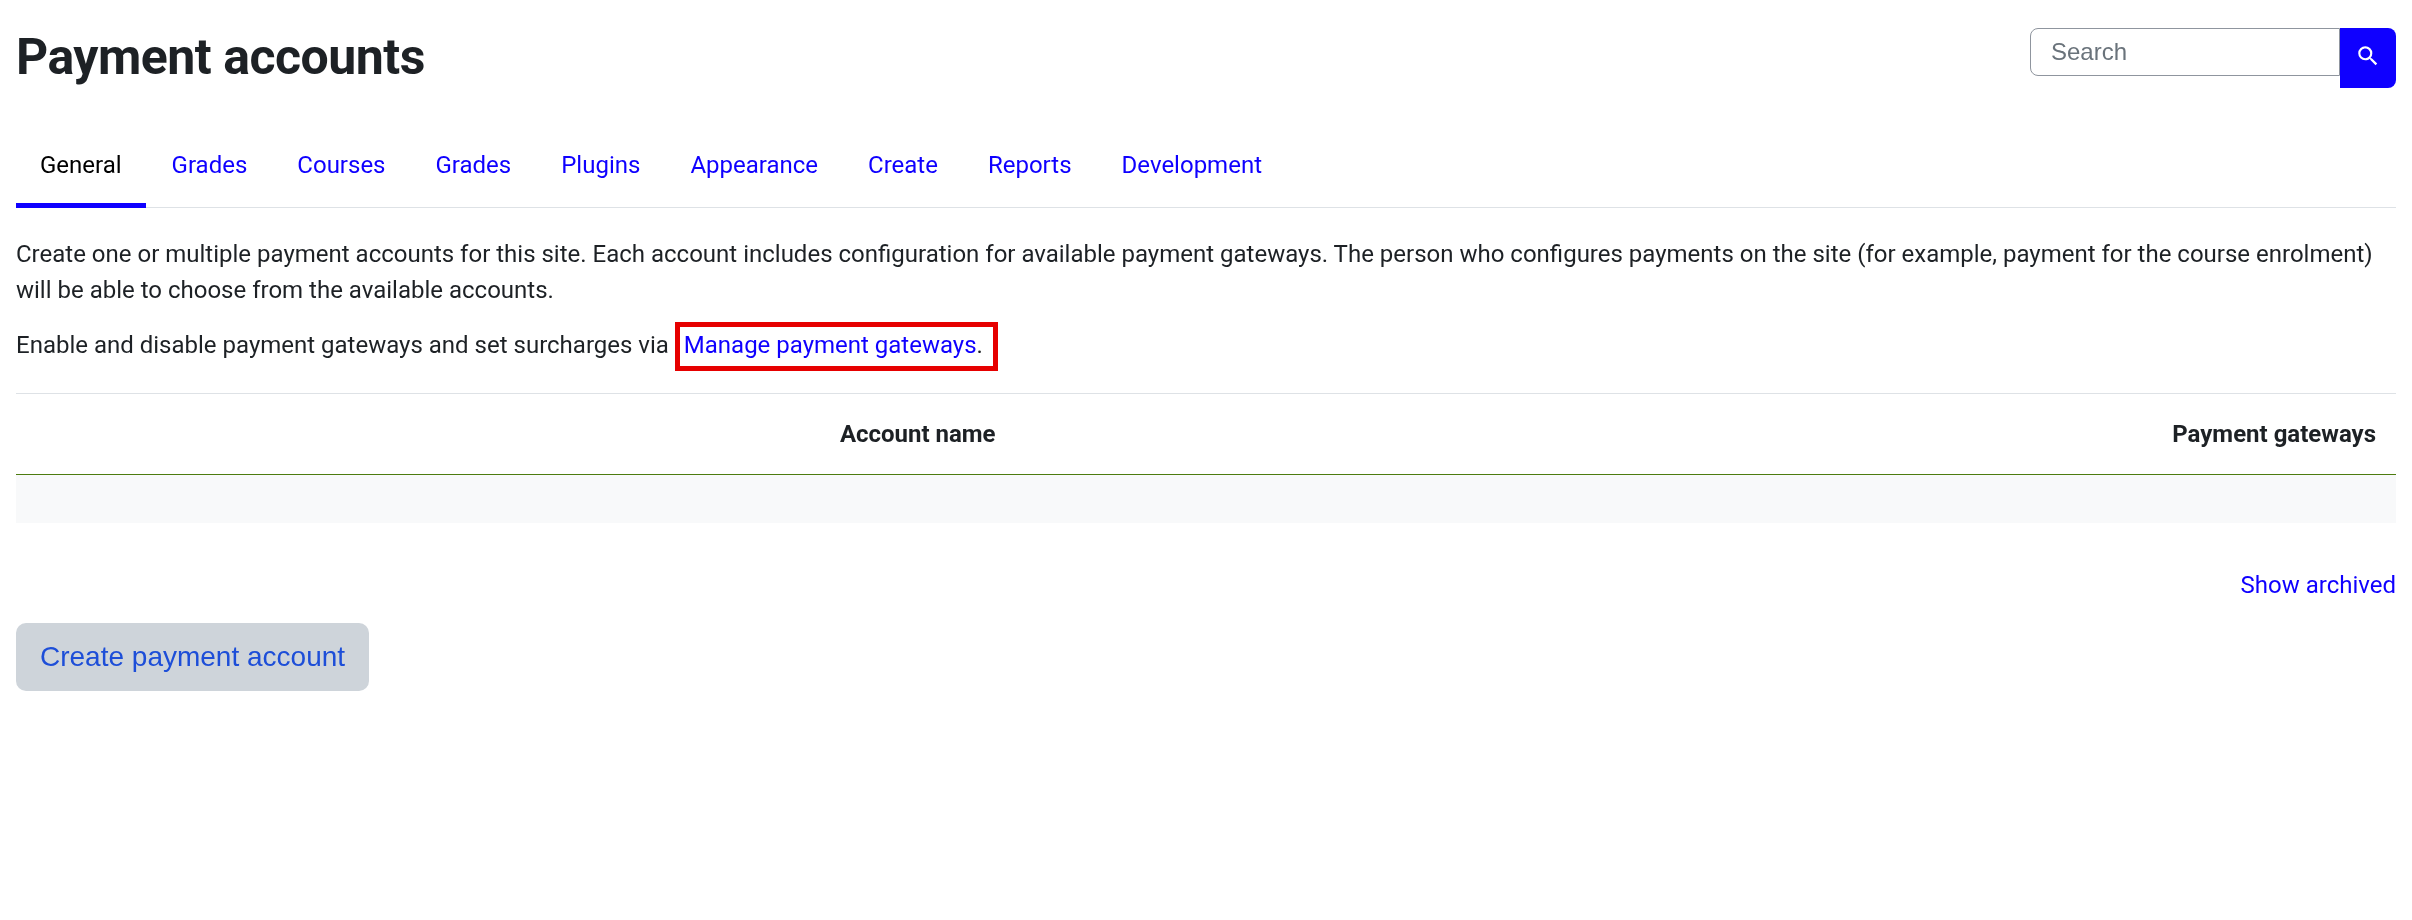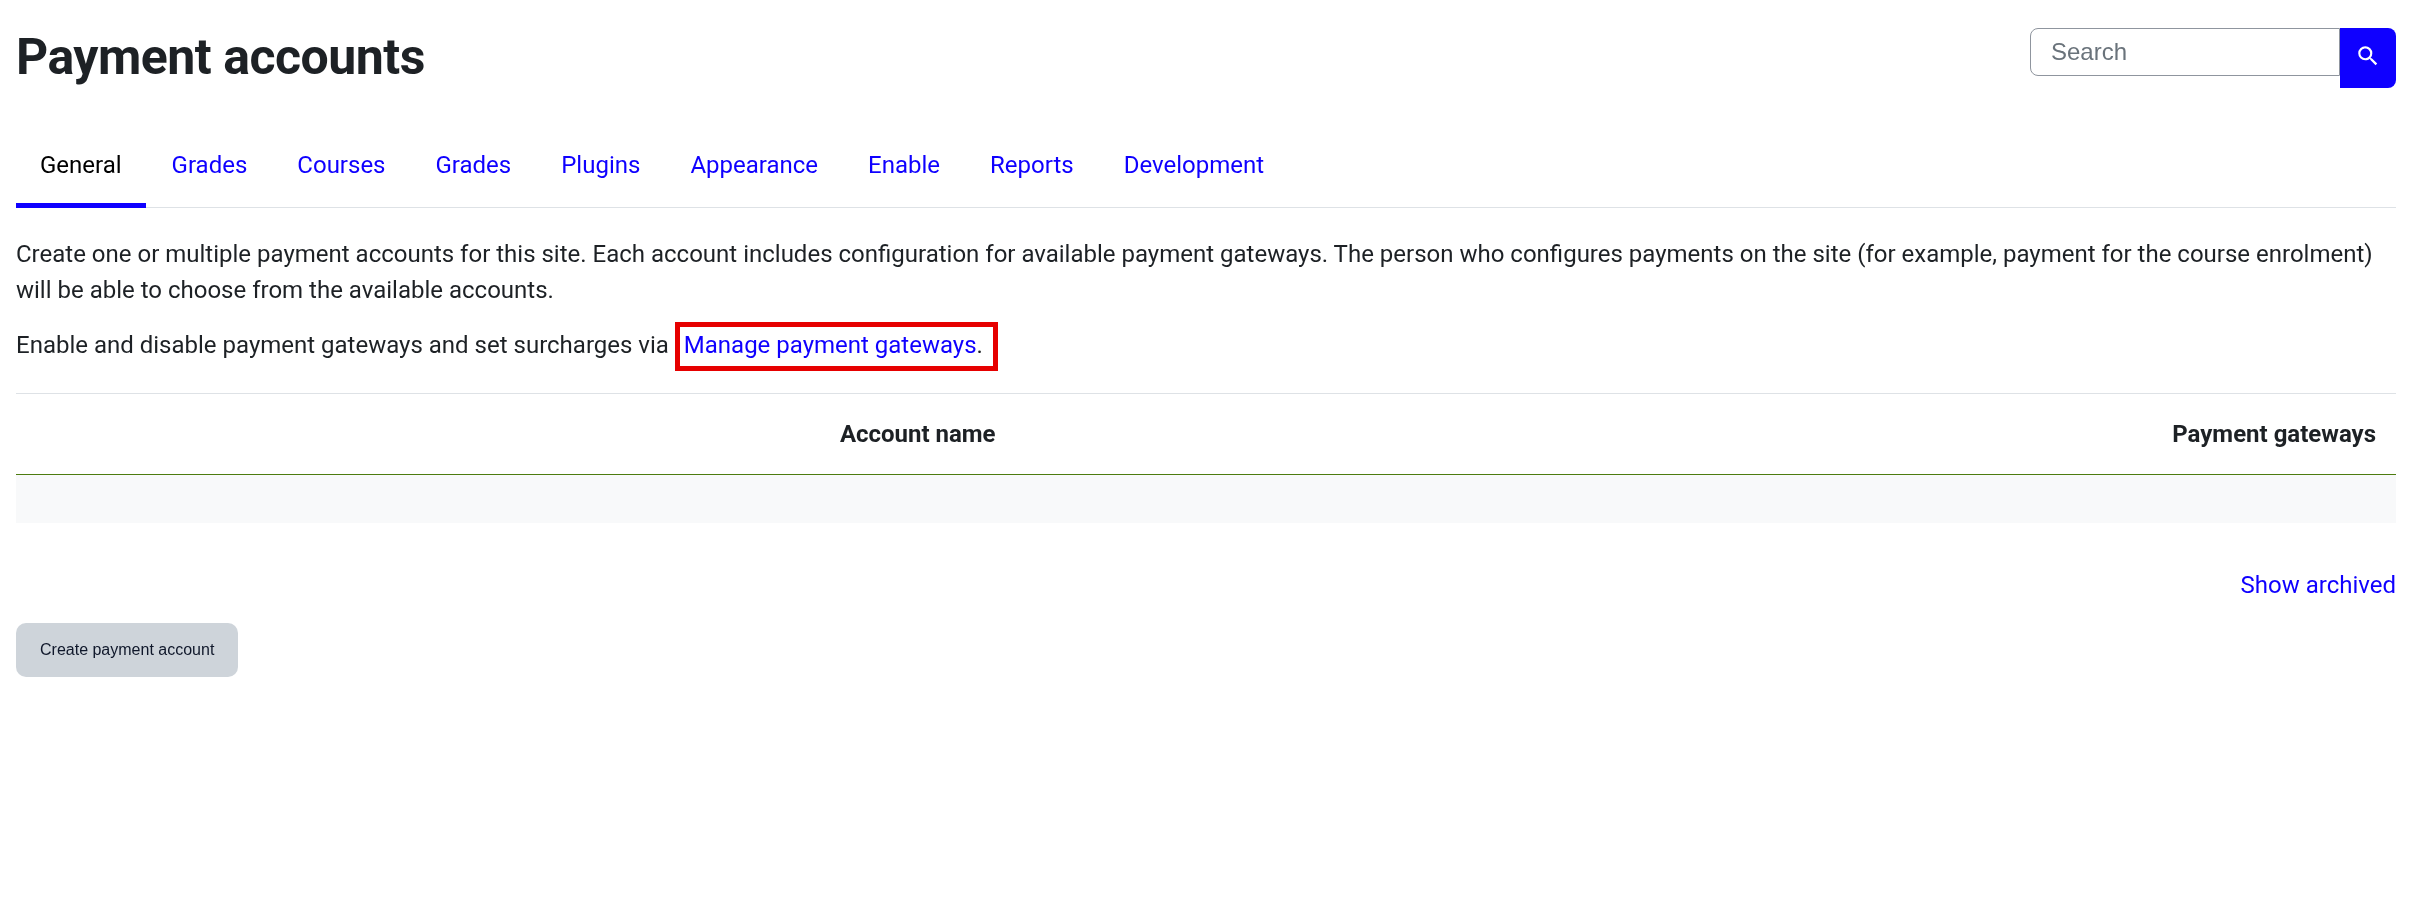--- a/index.html
+++ b/index.html
@@ -119,22 +119,22 @@
   .show-archived {
     color: #0f00ff;
     font-size: 24px;
     cursor: pointer;
   }
   .create-btn {
     background: #ced4da;
     border: none;
     border-radius: 10px;
     padding: 18px 24px;
-    font-size: 16px;
-    color: #0f172a;
+    font-size: 28px;
+    color: #1d4ed8;
     cursor: pointer;
   }
 </style>
 </head>
 <body>
 
 
 
 <div class="header-row">
   <h1>Payment accounts</h1>
@@ -150,21 +150,21 @@
   </div>
 </div>
 
 <div class="tabs">
   <div class="tab active">General</div>
   <div class="tab">Grades</div>
   <div class="tab">Courses</div>
   <div class="tab">Grades</div>
   <div class="tab">Plugins</div>
   <div class="tab">Appearance</div>
-  <div class="tab">Enable</div>
+  <div class="tab">Create</div>
   <div class="tab">Reports</div>
   <div class="tab">Development</div>
 </div>
 
 <p class="desc">Create one or multiple payment accounts for this site. Each account includes configuration for available payment gateways. The person who configures payments on the site (for example, payment for the course enrolment) will be able to choose from the available accounts.</p>
 
 <p class="desc2">
   <span>Enable and disable payment gateways and set surcharges via </span><span class="highlight-box"><span class="link">Manage payment gateways</span><span>.</span></span>
 </p>
 

